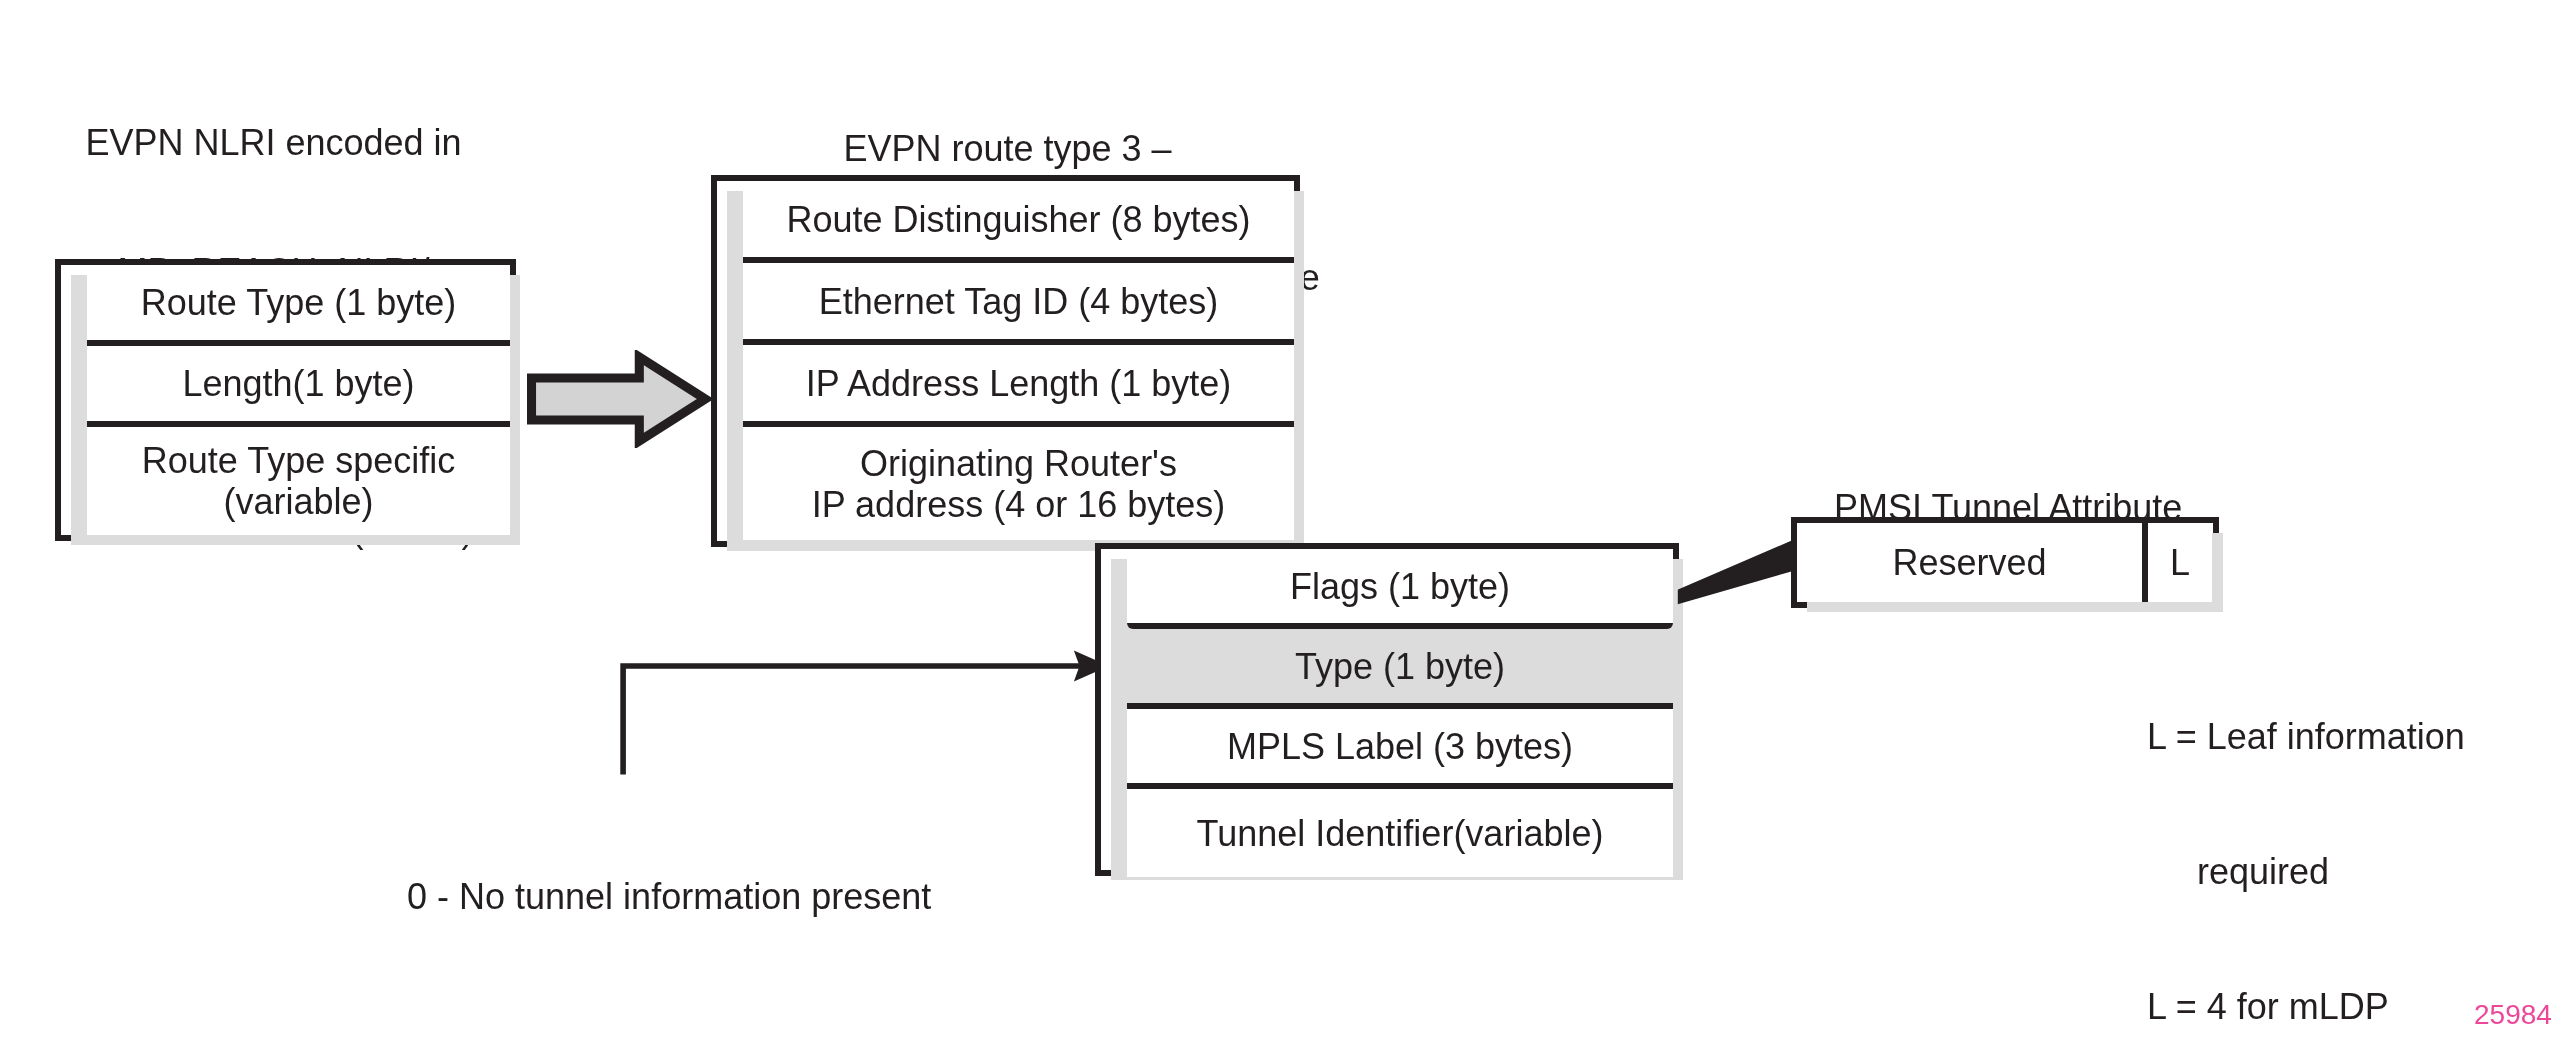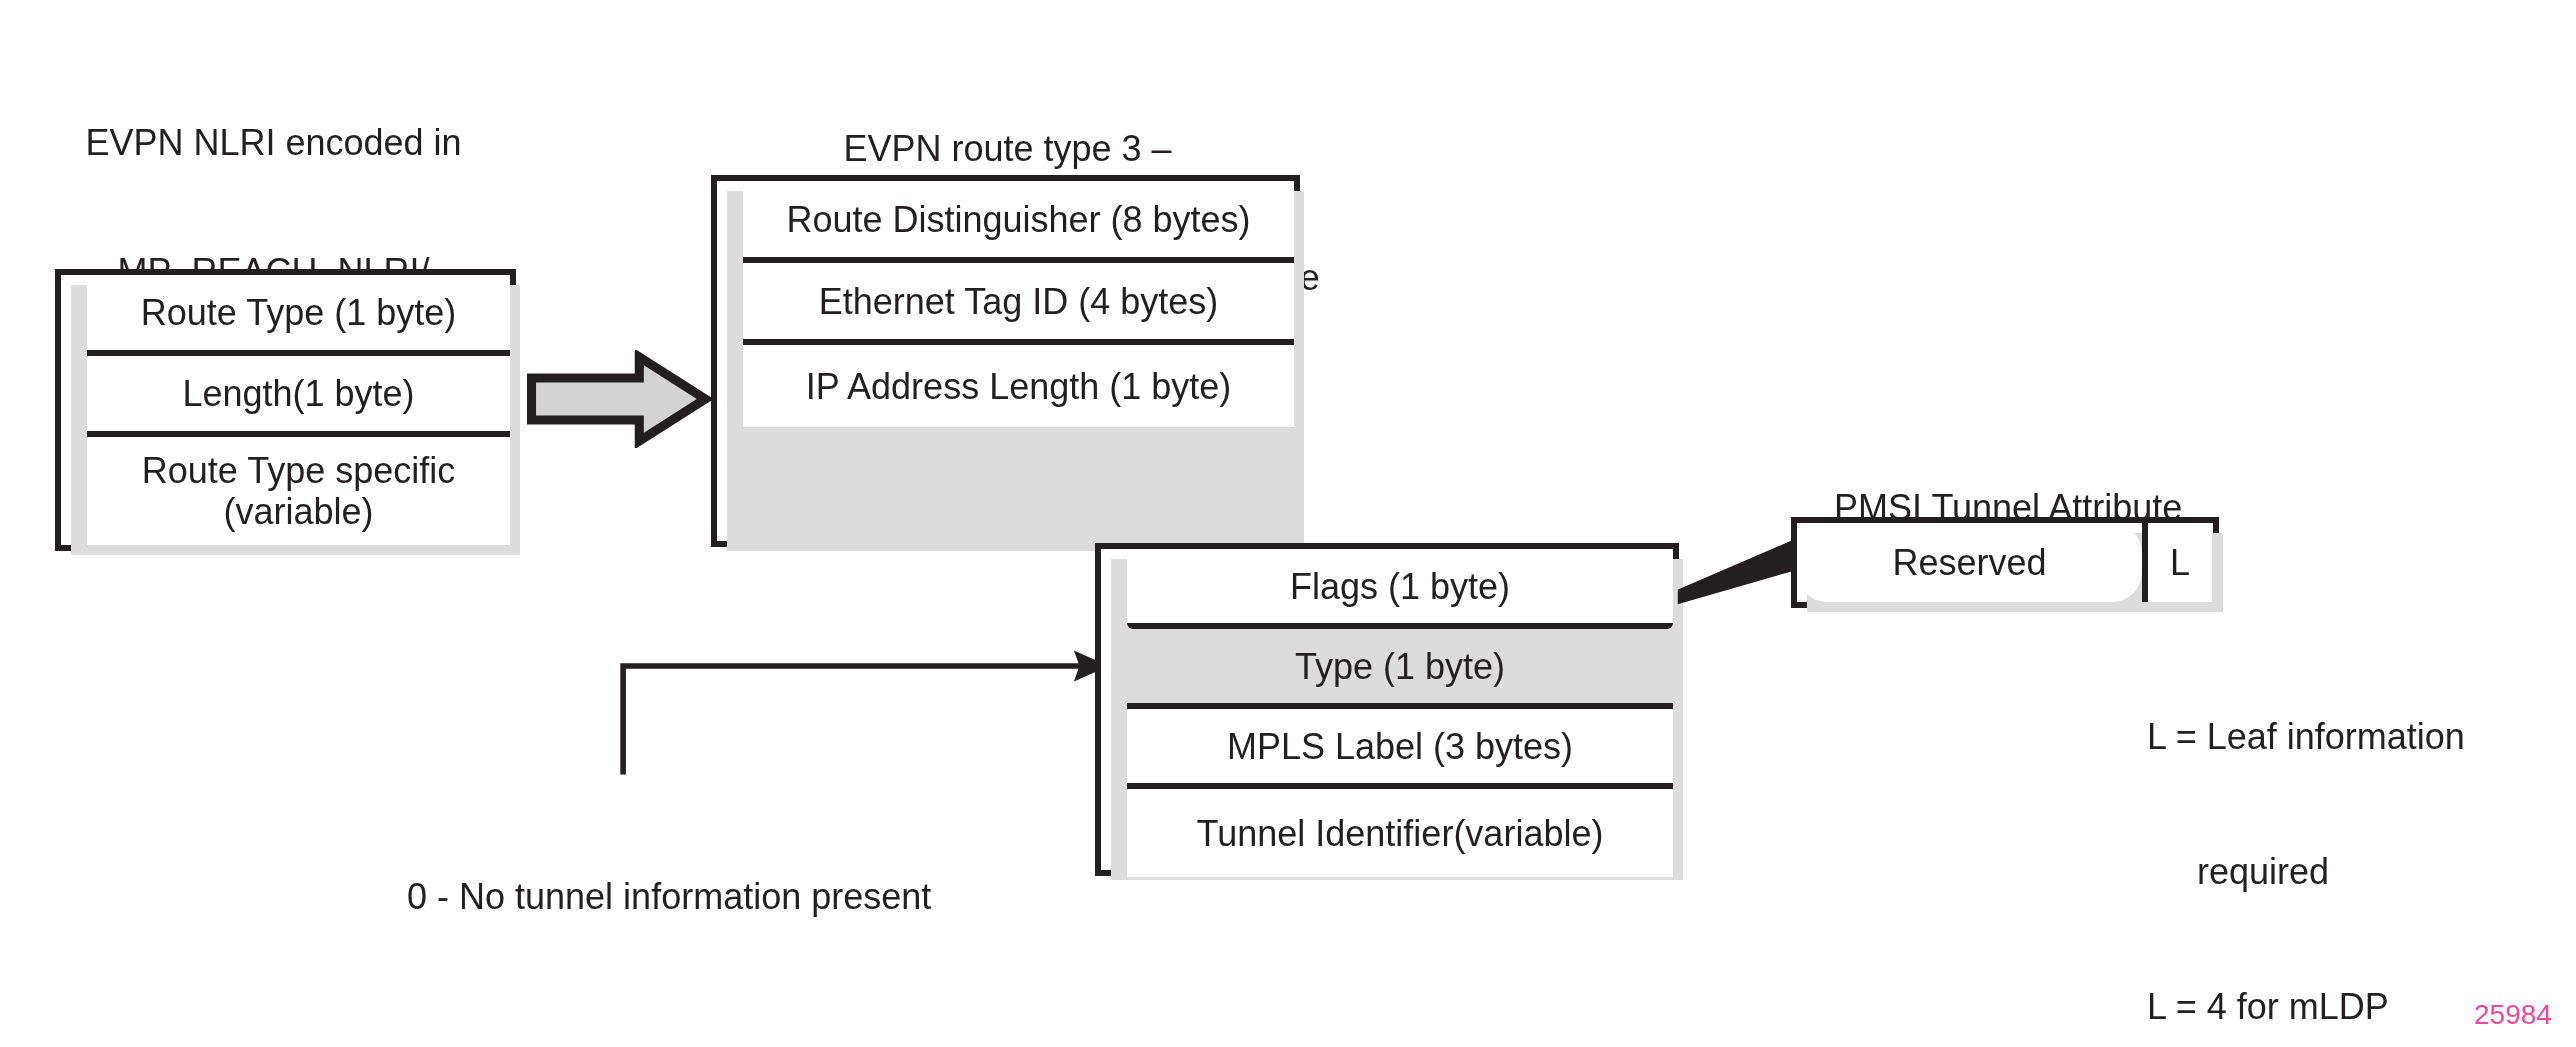--- a/index.html
+++ b/index.html
@@ -124,21 +124,21 @@
 
 <div id="canvas">
 
   <div class="label center" style="left:14px; top:35px; width:519px;">
     <div>EVPN NLRI encoded in</div>
     <div>MP_REACH_NLRI/</div>
     <div>MP_UNREACH_NLRI</div>
     <div>AFI=25 SAFI=70 (EVPN)</div>
   </div>
 
-  <div class="stack" style="left:55px; top:269px; width:461px; height:282px;">
+  <div class="stack" style="left:55px; top:259px; width:461px; height:282px;">
     <div class="row" style="height:81px;">
       <span>Route Type (1 byte)</span>
     </div>
     <div class="row" style="height:81px;">
       <span>Length(1 byte)</span>
     </div>
     <div class="row" style="height:108px;">
       <span>Route Type specific
 (variable)</span>
     </div>
@@ -157,20 +157,24 @@
 
   <div class="stack" style="left:711px; top:175px; width:589px; height:372px;">
     <div class="row" style="height:82px;">
       <span>Route Distinguisher (8 bytes)</span>
     </div>
     <div class="row" style="height:82px;">
       <span>Ethernet Tag ID (4 bytes)</span>
     </div>
     <div class="row" style="height:82px;">
       <span>IP Address Length (1 byte)</span>
+    </div>
+    <div class="row" style="height:113px;">
+      <span>Originating Router's
+IP address (4 or 16 bytes)</span>
     </div>
   </div>
 
   <div class="stack" style="left:1095px; top:543px; width:584px; height:333px;">
     <div class="row" style="height:80px;border-radius:6px;">
       <span>Flags (1 byte)</span>
     </div>
     <div class="row shaded" style="height:80px;">
       <span>Type (1 byte)</span>
     </div>
@@ -193,21 +197,21 @@
     <span>PMSI Tunnel Attribute</span>
   </div>
 
   <div class="callout" style="left:1668px; top:515px; width:175px; height:112px;">
     <svg width="175" height="112" viewBox="0 0 250 160">
       <polygon points="16,108 178,38 178,78 16,125" fill="#231f20" stroke="#231f20" stroke-width="4" stroke-linejoin="miter"></polygon>
     </svg>
   </div>
 
   <div class="callout-inner" style="left:1791px; top:517px; width:428px; height:91px;">
-    <div class="cell" style="width:345px; height:100%;border-radius:30px;">
+    <div class="cell" style="width:345px; height:100%;">
       <span>Reserved</span>
     </div>
     <div class="cell divider" style="width:70px; height:100%;">
       <span>L</span>
     </div>
   </div>
 
   <div class="label left" style="left:2147px; top:624px; width:421px; line-height:45px;">
     <div>L = Leaf information</div>
     <div>     required</div>

